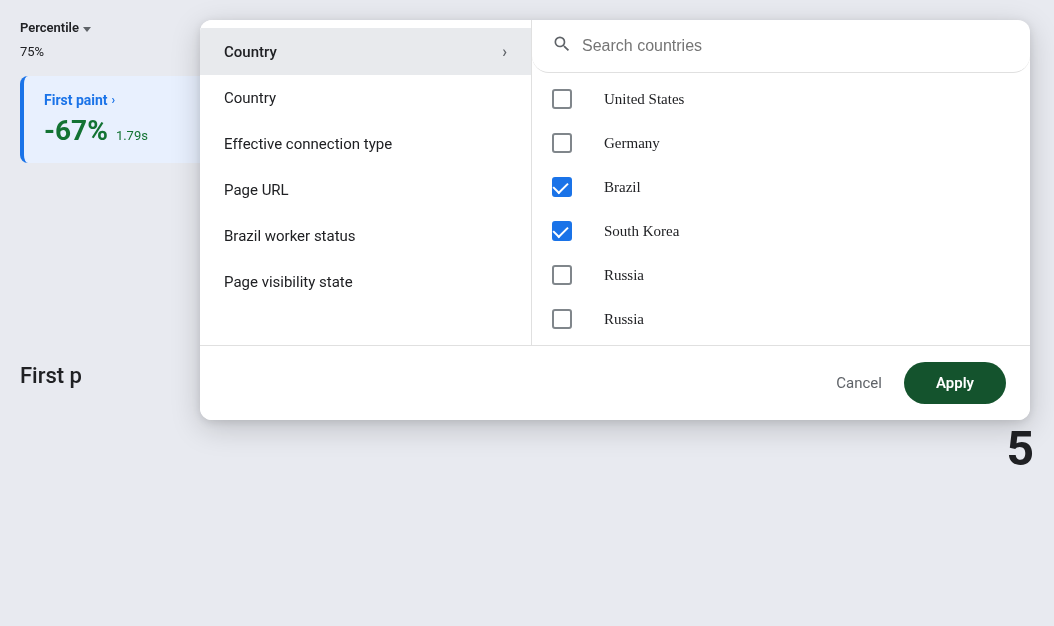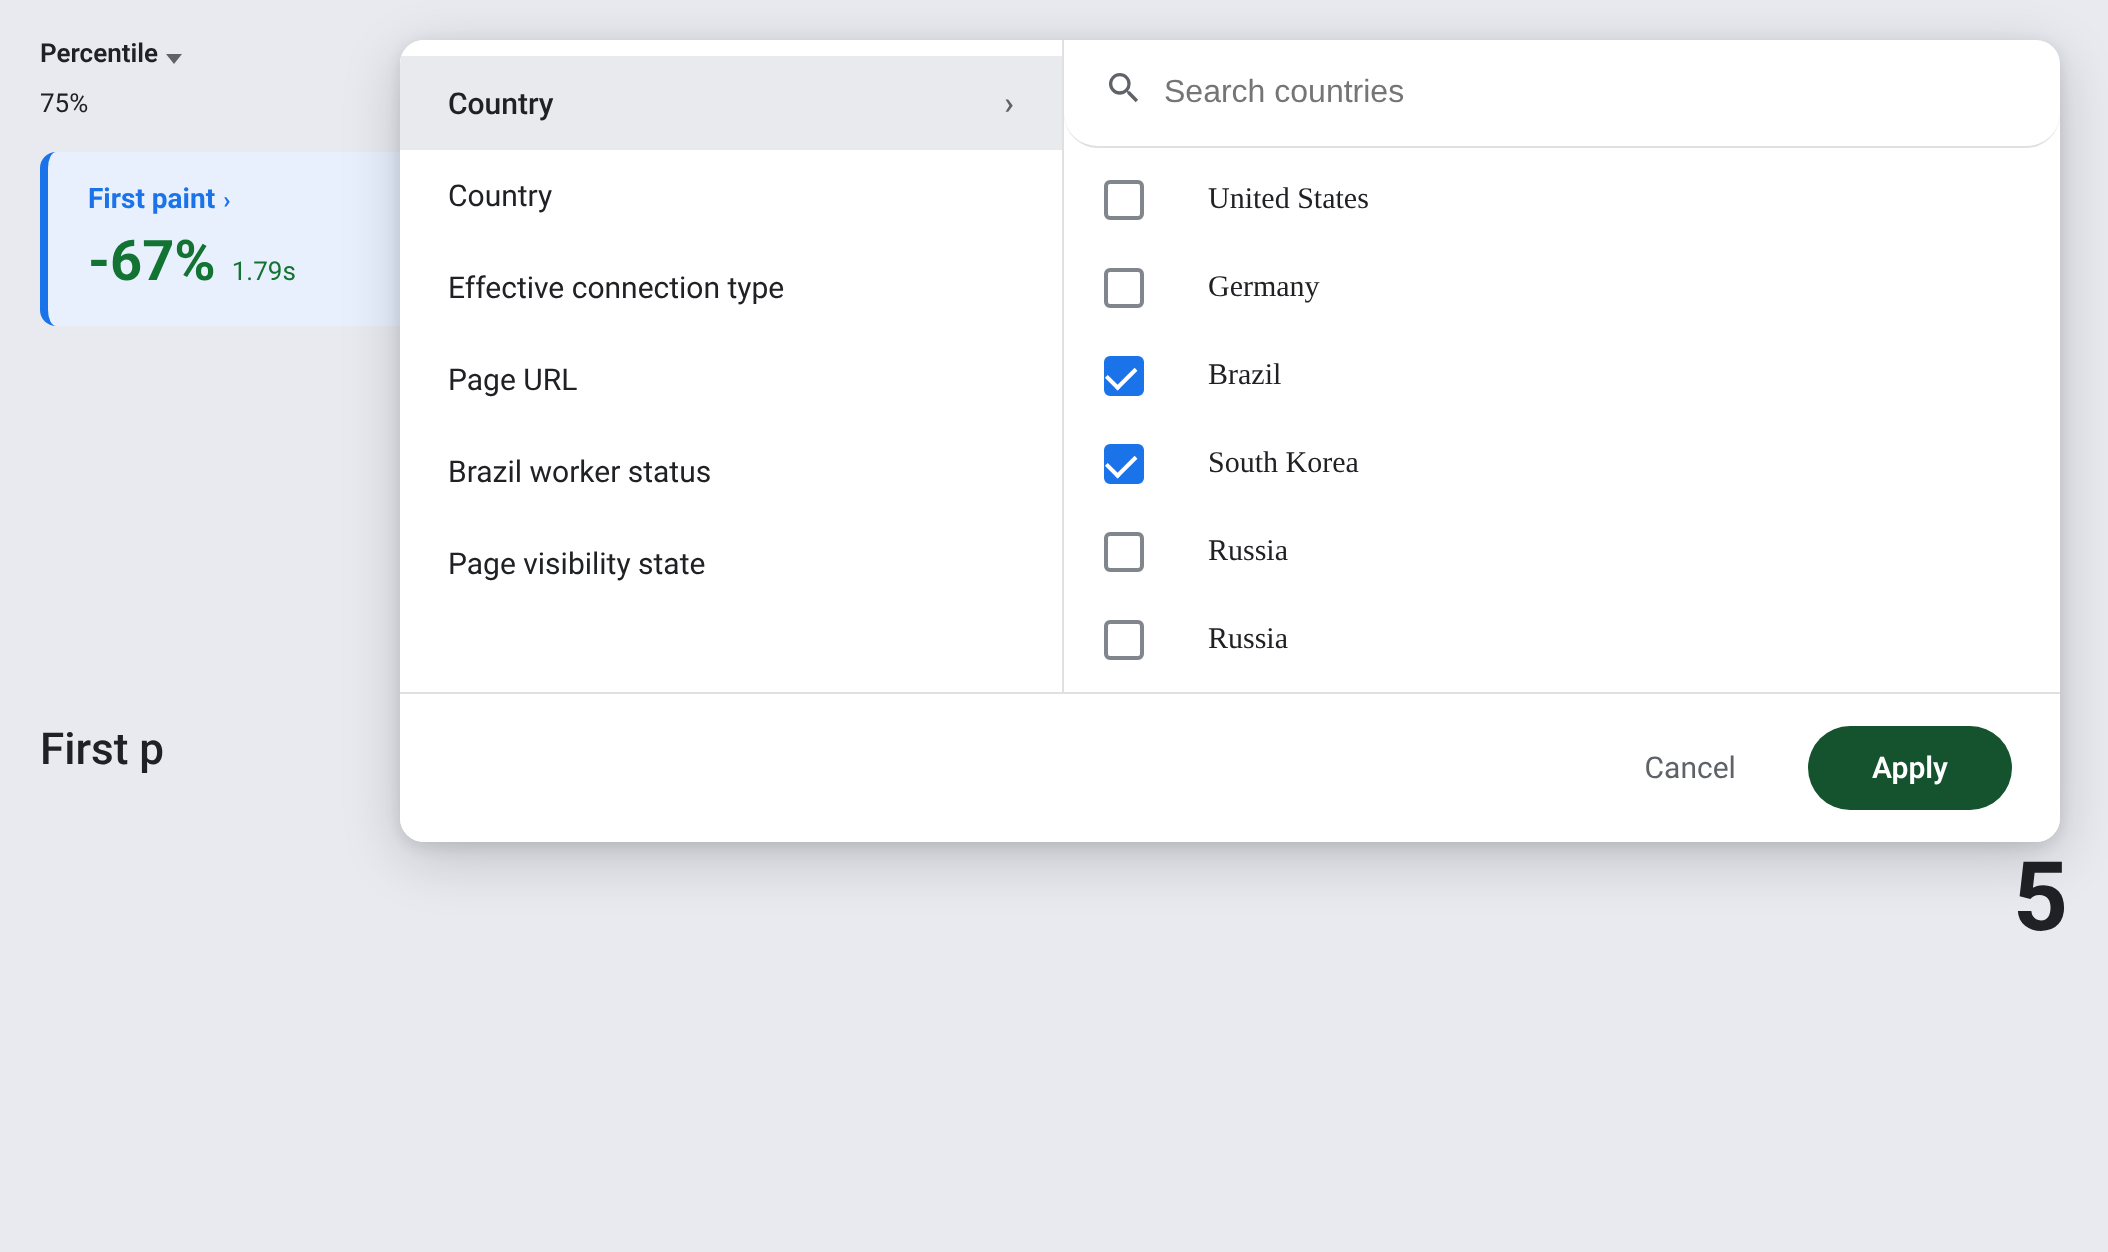--- a/index.html
+++ b/index.html
@@ -200,21 +200,21 @@
       display: block;
     }
 
     
     .dropdown-footer {
       display: flex;
       justify-content: flex-end;
       align-items: center;
       padding: 16px 24px;
       border-top: 1px solid #e0e0e0;
-      gap: 20px;
+      gap: 6px;
       background: white;
     }
 
     .btn-cancel {
       background: none;
       border: none;
       font-size: 15px;
       color: #5f6368;
       cursor: pointer;
       padding: 10px 16px;

